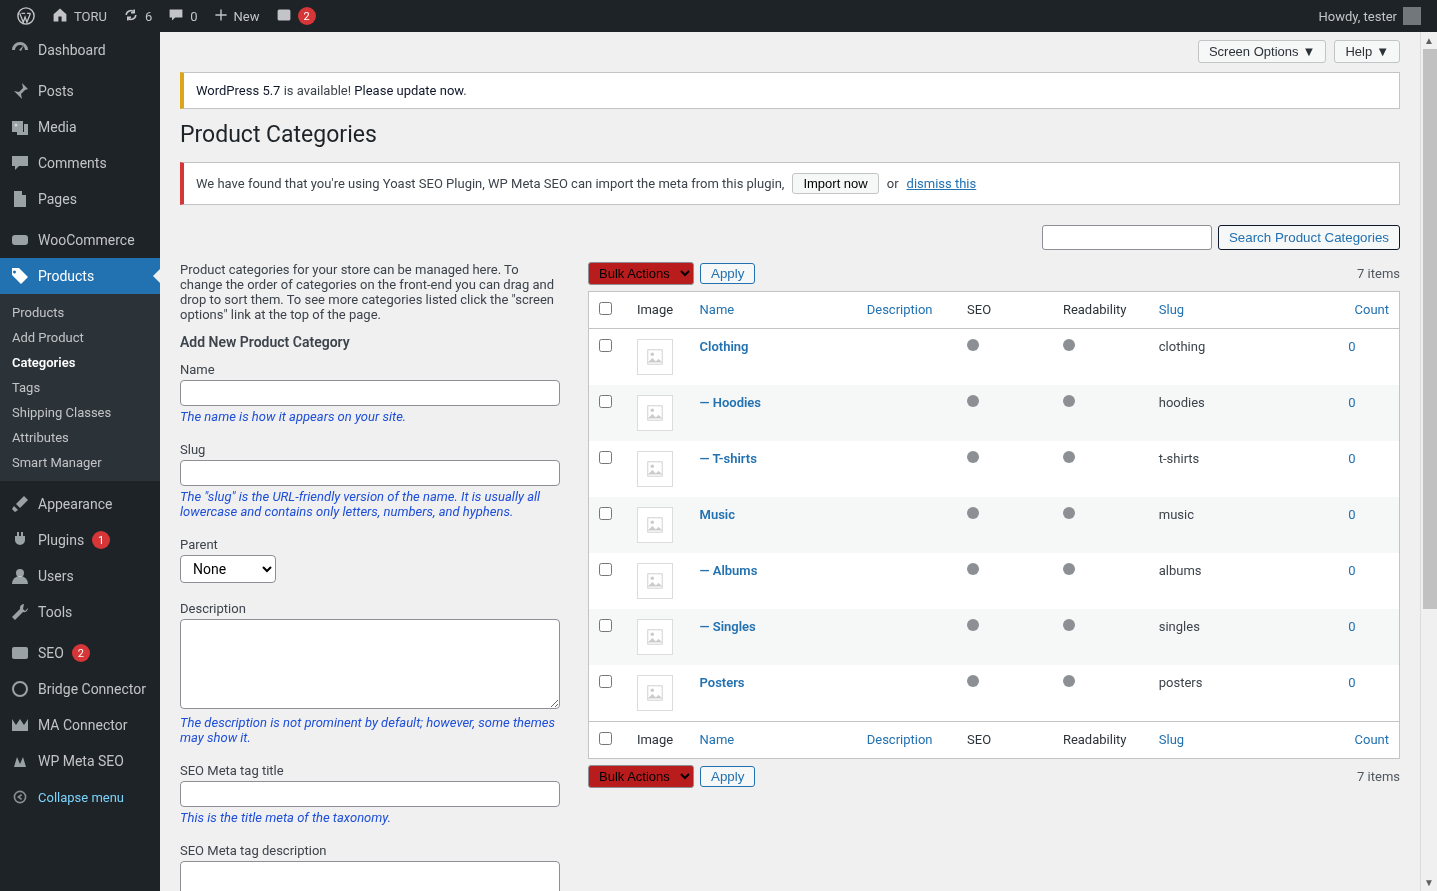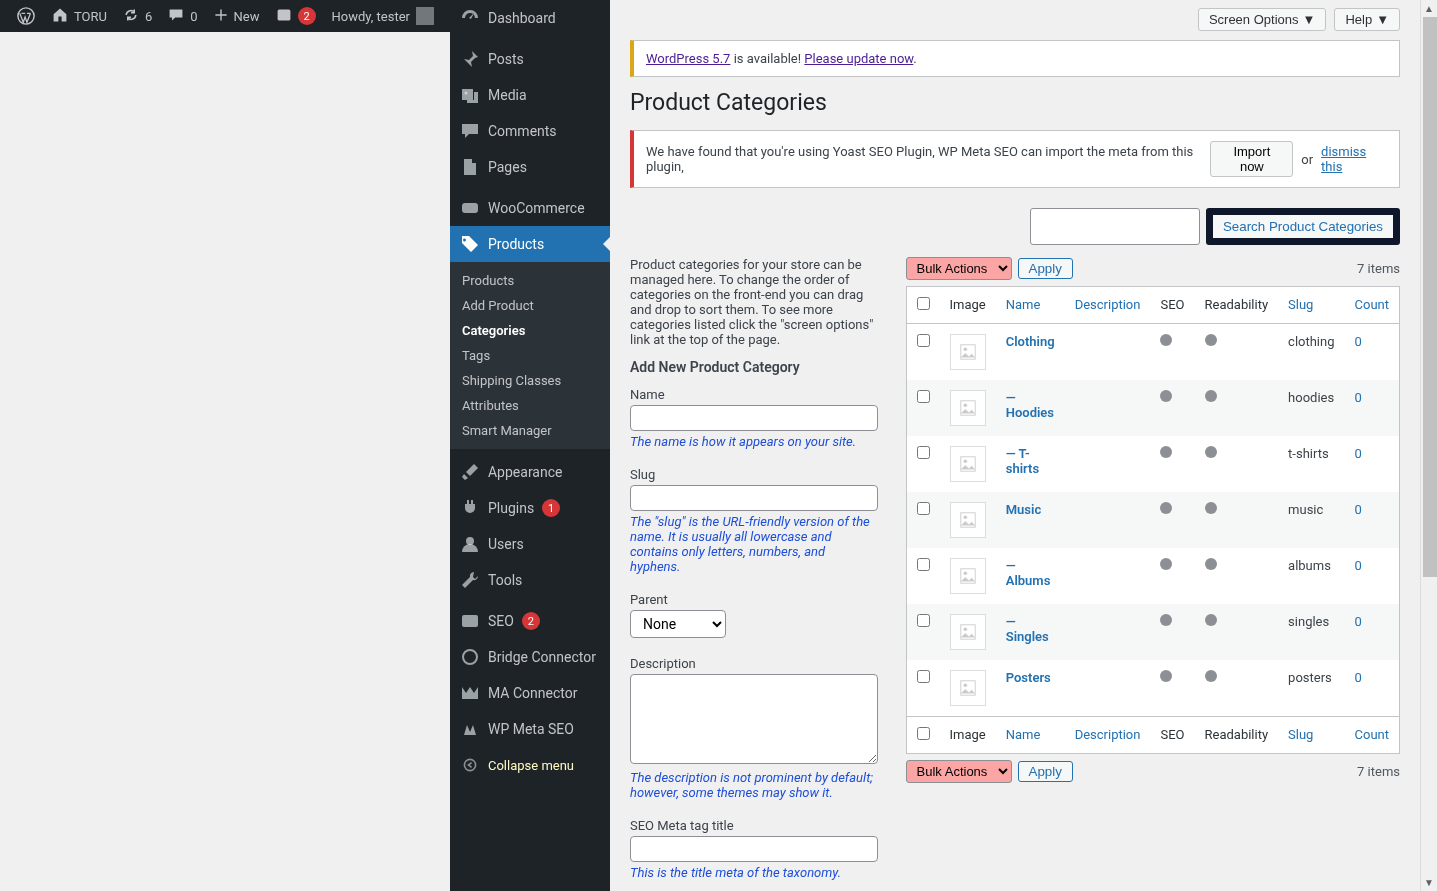--- a/index.html
+++ b/index.html
@@ -3,21 +3,21 @@
 <meta charset="utf-8">
 <style>
   * { box-sizing: border-box; margin: 0; padding: 0; }
   body {
     font-family: -apple-system, BlinkMacSystemFont, "Segoe UI", Roboto, Arial, sans-serif;
     font-size: 13px;
     color: #3c434a;
     background: #f0f0f1;
     overflow: hidden;
   }
-  #app { display: flex; flex-direction: row; height: 891px; width: 1437px; }
+  #app { display: flex; flex-direction: column; height: 891px; width: 1437px; }
 
   
   #toolbar {
     height: 32px;
     background: #1d2327;
     color: #c3c4c7;
     display: flex;
     align-items: center;
     padding: 0 8px;
     font-size: 13px;
@@ -108,21 +108,21 @@
     display: inline-flex; align-items: center; gap: 4px;
   }
 
   .notice {
     background: #fff;
     border: 1px solid #c3c4c7;
     border-left: 4px solid #dba617;
     padding: 10px 12px;
     margin: 30px 0 8px 0;
   }
-  .notice a { color: #4c1d95; text-decoration: underline; cursor: pointer; }
+  .notice a { color: #0f172a; cursor: pointer; }
 
   h1.page-title { font-size: 23px; font-weight: 400; margin: 12px 0 14px 0; color: #1d2327; }
 
   .notice-red {
     background: #fff;
     border: 1px solid #c3c4c7;
     border-left: 4px solid #d63638;
     padding: 10px 12px;
     margin: 0 0 20px 0;
     display: flex; align-items: center; gap: 8px;
@@ -155,29 +155,29 @@
   #meta-desc-ta { height: 90px; }
   .form-field .hint { font-size: 13px; font-style: italic; color: #1d4ed8; margin-top: 3px; }
   .form-field select { width: 96px; }
 
   .search-row { display: flex; justify-content: flex-end; gap: 6px; margin-bottom: 12px; }
   .search-row input {
     border: 1px solid #8c8f94; background: #fff; padding: 4px 8px;
     width: 170px; border-radius: 3px;
   }
   .search-row button {
-    border: 7px solid #0f172a; background: #f6f7f7; color: #2271b1;
+    border: 1px solid #0f172a; background: #f6f7f7; color: #2271b1;
     padding: 4px 10px; border-radius: 3px; cursor: pointer;
   }
 
   .bulk-row { display: flex; align-items: center; justify-content: space-between; margin-bottom: 0px; }
   .bulk-left { display: flex; gap: 6px; align-items: center; }
   .bulk-left select {
     border: 1px solid #8c8f94; border-radius: 3px;
-    padding: 2px 6px; font-size: 13px; background: #fca5a5;
+    padding: 2px 6px; font-size: 13px; background: #b91c1c;
   }
   .bulk-left button {
     border: 1px solid #2271b1; background: #f6f7f7; color: #2271b1;
     padding: 2px 10px; border-radius: 3px; cursor: pointer;
   }
   .items-count { font-size: 13px; color: #50575e; }
 
   table.list {
     width: 100%; border-spacing: 0; border: 1px solid #c3c4c7;
     background: #fff; margin-top: 6px;
@@ -205,21 +205,21 @@
     background: #8c8f94; display: inline-block;
   }
   .count-col { text-align: right; }
   .count-col a { color: #2271b1; text-decoration: none; }
   .name-col { width: 150px; }
   .desc-col { width: 90px; }
   .seo-col { width: 86px; }
   .slug-col { width: 170px; }
   .cnt-col { width: 50px; text-align: right !important; }
 
-  .collapse-row { font-size: 13px; color:#fef9c3; padding:8px 10px; display:flex; gap:8px; align-items:center; cursor:pointer; }
+  .collapse-row { font-size: 13px; color:#7dd3fc; padding:8px 10px; display:flex; gap:8px; align-items:center; cursor:pointer; }
 
   
   #scrollbar-gutter {
     width: 17px;
     background: #f0f0f1;
     border-left: 1px solid #dcdcde;
     display: flex; flex-direction: column;
   }
   #scrollbar-gutter .up, #scrollbar-gutter .down {
     height: 17px; display:flex; align-items:center; justify-content:center;

